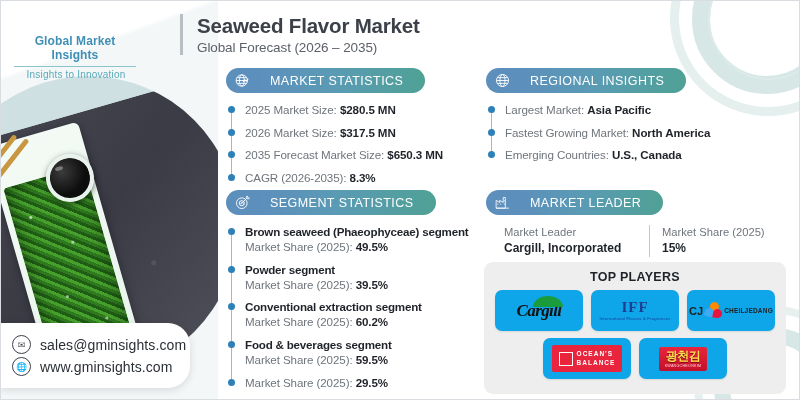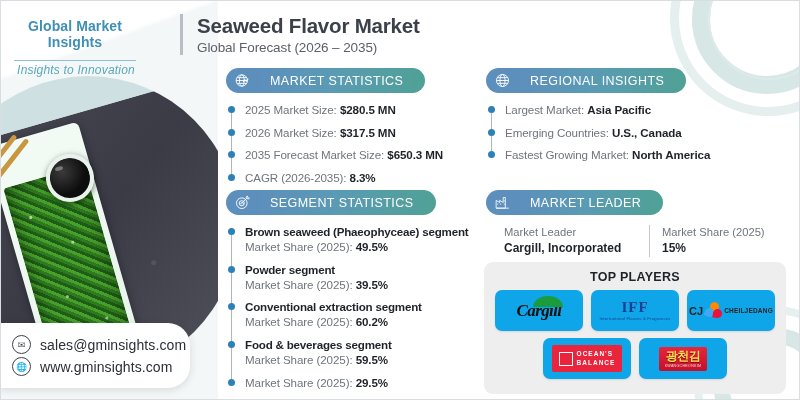--- a/index.html
+++ b/index.html
@@ -69,23 +69,23 @@
      display:flex;align-items:center;justify-content:center;flex:0 0 auto;color:#3d4148;font-size:9px;}
   .contact-txt{font-size:14px;color:#2b2f36;letter-spacing:.1px;white-space:nowrap;}
 
   
   .logo{position:absolute;left:14px;top:16px;width:124px;}
   .logo-top{display:flex;align-items:center;gap:3px;}
   .logo-diamonds{display:flex;flex-direction:column;gap:1px;}
   .dia{width:8px;height:8px;background:#3f8fd0;transform:rotate(45deg);}
   .dia.sm{width:5px;height:5px;margin-left:1.5px;background:#4b9bd8;}
   .logo-gmi{font-size:27px;font-weight:700;letter-spacing:-1px;color:#2f8fb5;line-height:1;}
-  .logo-name{font-size:14px;font-weight:700;color:#3f8fb5;letter-spacing:.1px;margin-top:2px;
-     border-bottom:1.4px solid #8bc3cf;padding-bottom:10px;width:122px;text-align:center;}
-  .logo-tag{font-size:12px;color:#5aa9b8;font-style:italic;text-align:center;margin-top:2px;
+  .logo-name{font-size:12px;font-weight:700;color:#3f8fb5;letter-spacing:.1px;margin-top:18px;
+     border-bottom:1.4px solid #8bc3cf;padding-bottom:4px;width:122px;text-align:center;}
+  .logo-tag{font-size:10px;color:#5aa9b8;text-align:center;margin-top:2px;
      letter-spacing:.2px;}
 
   
   .title-block{position:absolute;left:180px;top:14px;padding-left:14px;border-left:3px solid #b9bec5;}
   .title{font-size:20.5px;font-weight:700;color:#3c4149;letter-spacing:-.2px;line-height:1.15;}
   .subtitle{font-size:13.5px;color:#5c6views;color:#5c6169;margin-top:2px;letter-spacing:-.1px;}
 
   
   .badge{display:flex;align-items:stretch;height:25px;border-radius:13px;overflow:hidden;
      width:max-content;}
@@ -255,27 +255,27 @@
     </div>
     <div class="tl ri-list">
       <div class="tl-line"></div>
       <div class="tl-item">
         <span class="tl-dot"></span>
         <div class="ln"><span>Largest Market:</span>
           <b>Asia Pacific</b></div>
       </div>
       <div class="tl-item">
         <span class="tl-dot"></span>
+        <div class="ln"><span>Fastest Growing Market:</span>
+          <b>North America</b></div>
+      </div>
+      <div class="tl-item">
+        <span class="tl-dot"></span>
         <div class="ln"><span>Emerging Countries:</span>
           <b>U.S., Canada</b></div>
-      </div>
-      <div class="tl-item">
-        <span class="tl-dot"></span>
-        <div class="ln"><span>Fastest Growing Market:</span>
-          <b>North America</b></div>
       </div>
     </div>
   </div>
 
   <div class="panel-seg">
     <div class="badge">
       <span class="badge-ico">
         <svg width="17" height="17" viewBox="0 0 24 24" fill="none" stroke="#ffffff" stroke-width="1.3">
           <circle cx="11" cy="13" r="7.5"></circle>
             <circle cx="11" cy="13" r="3.6"></circle>

